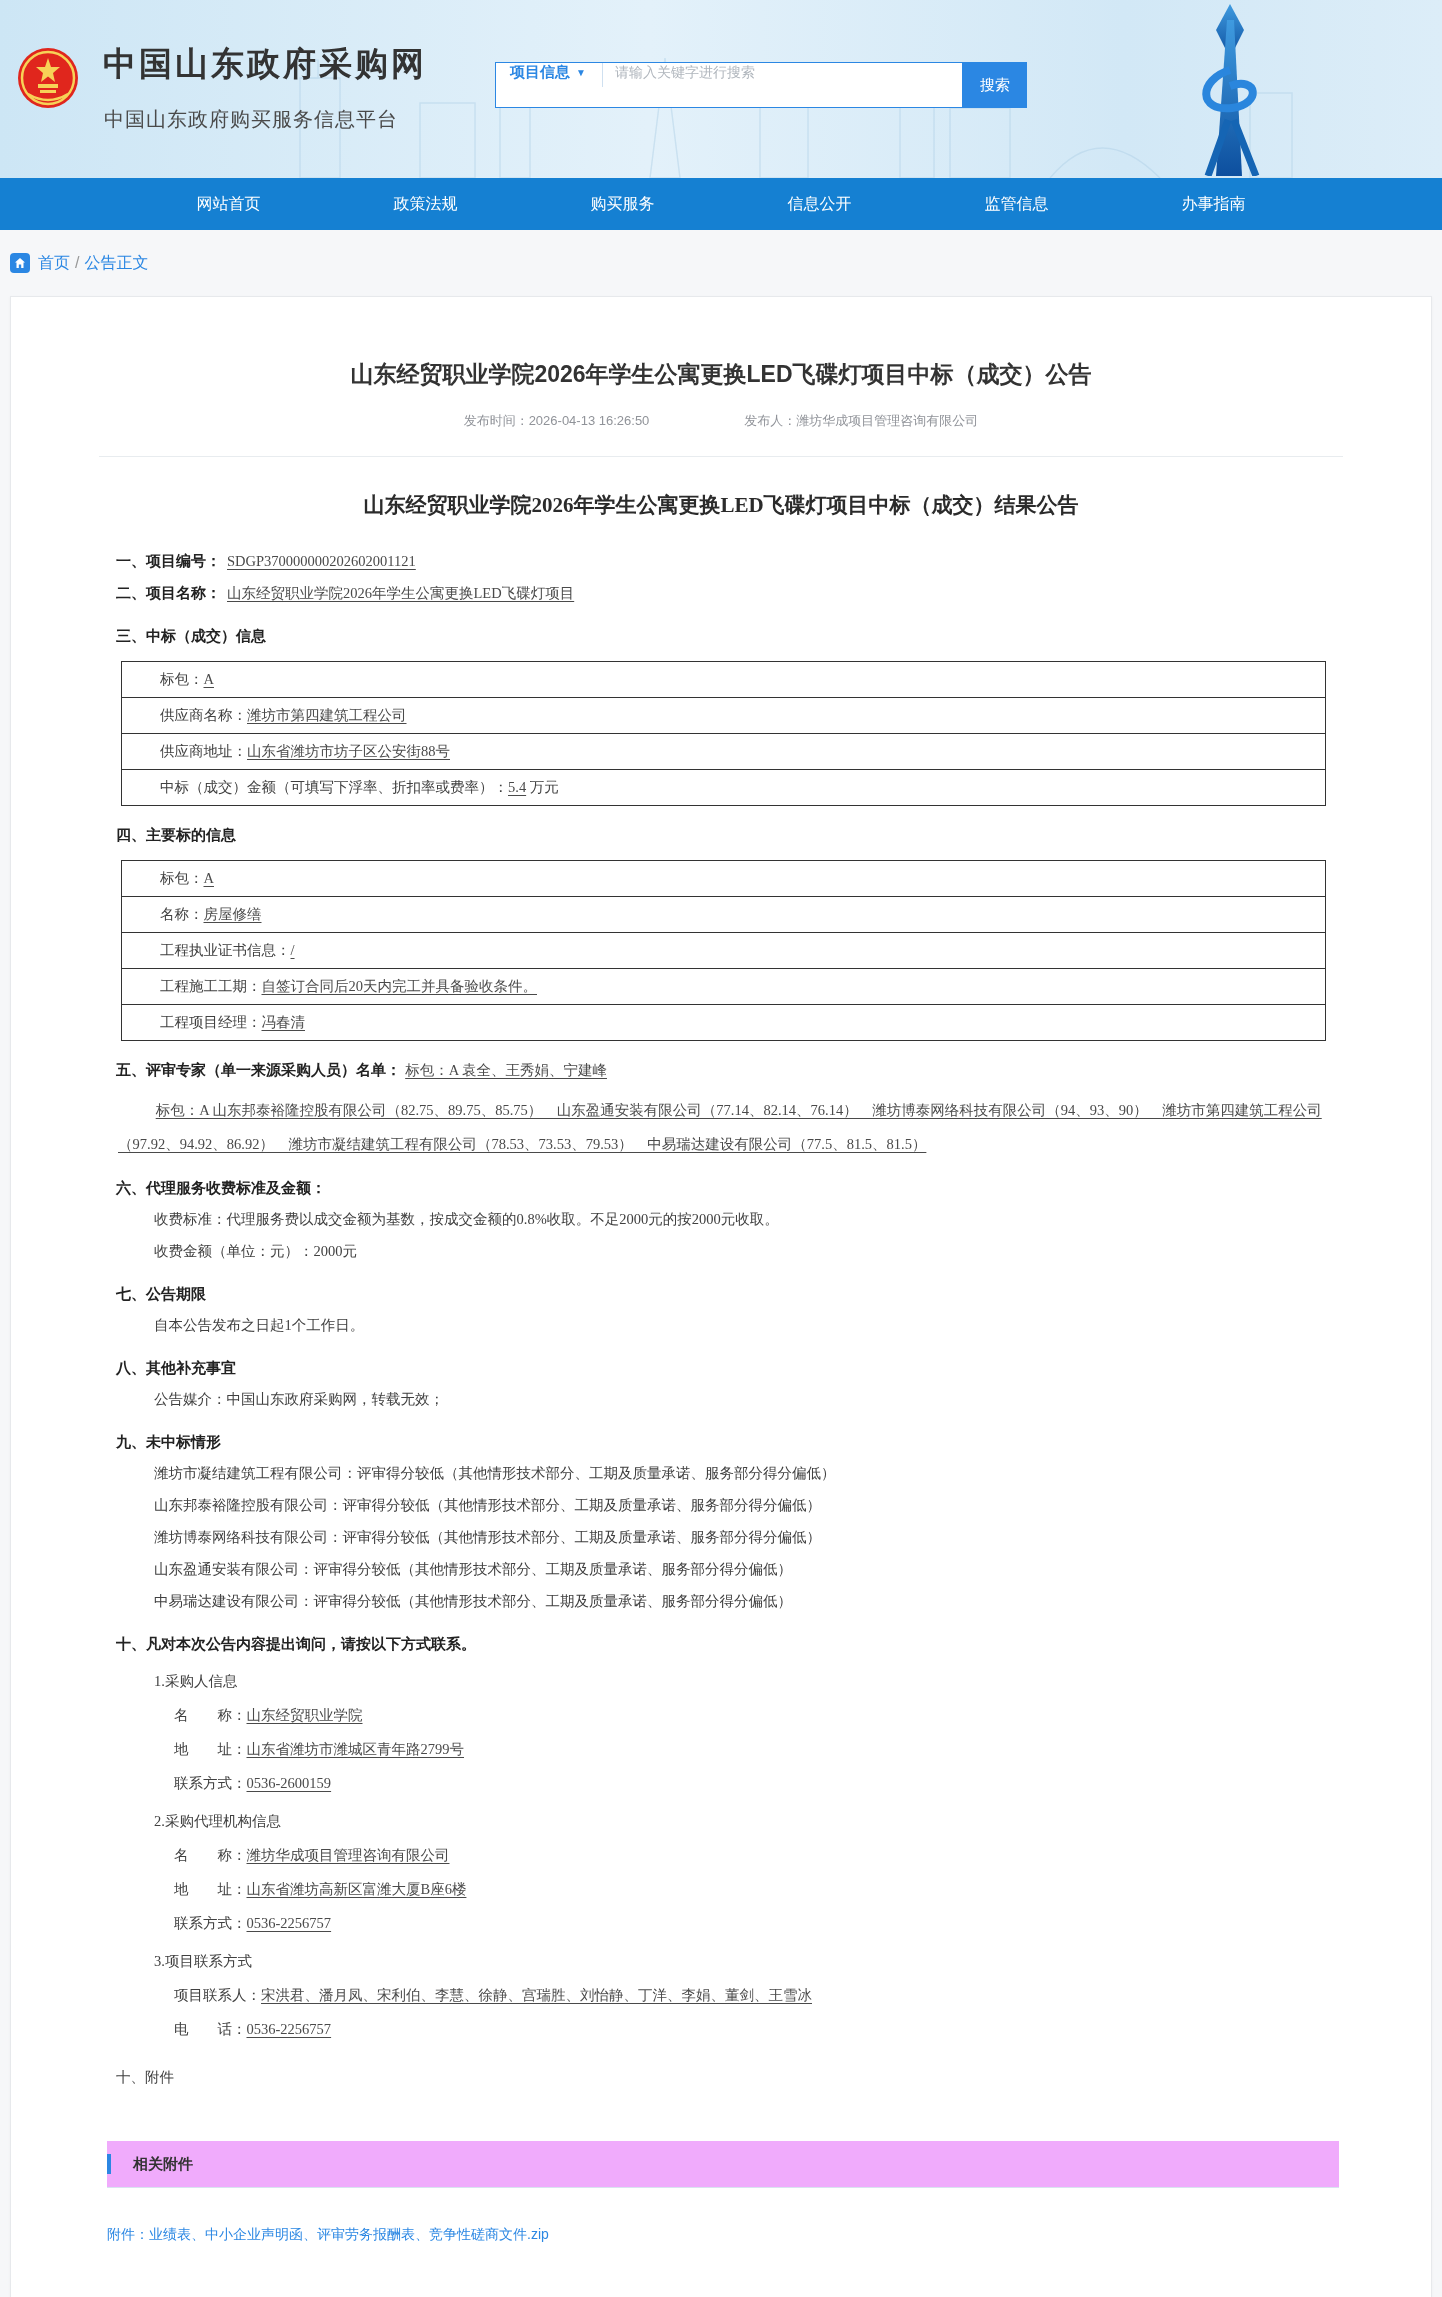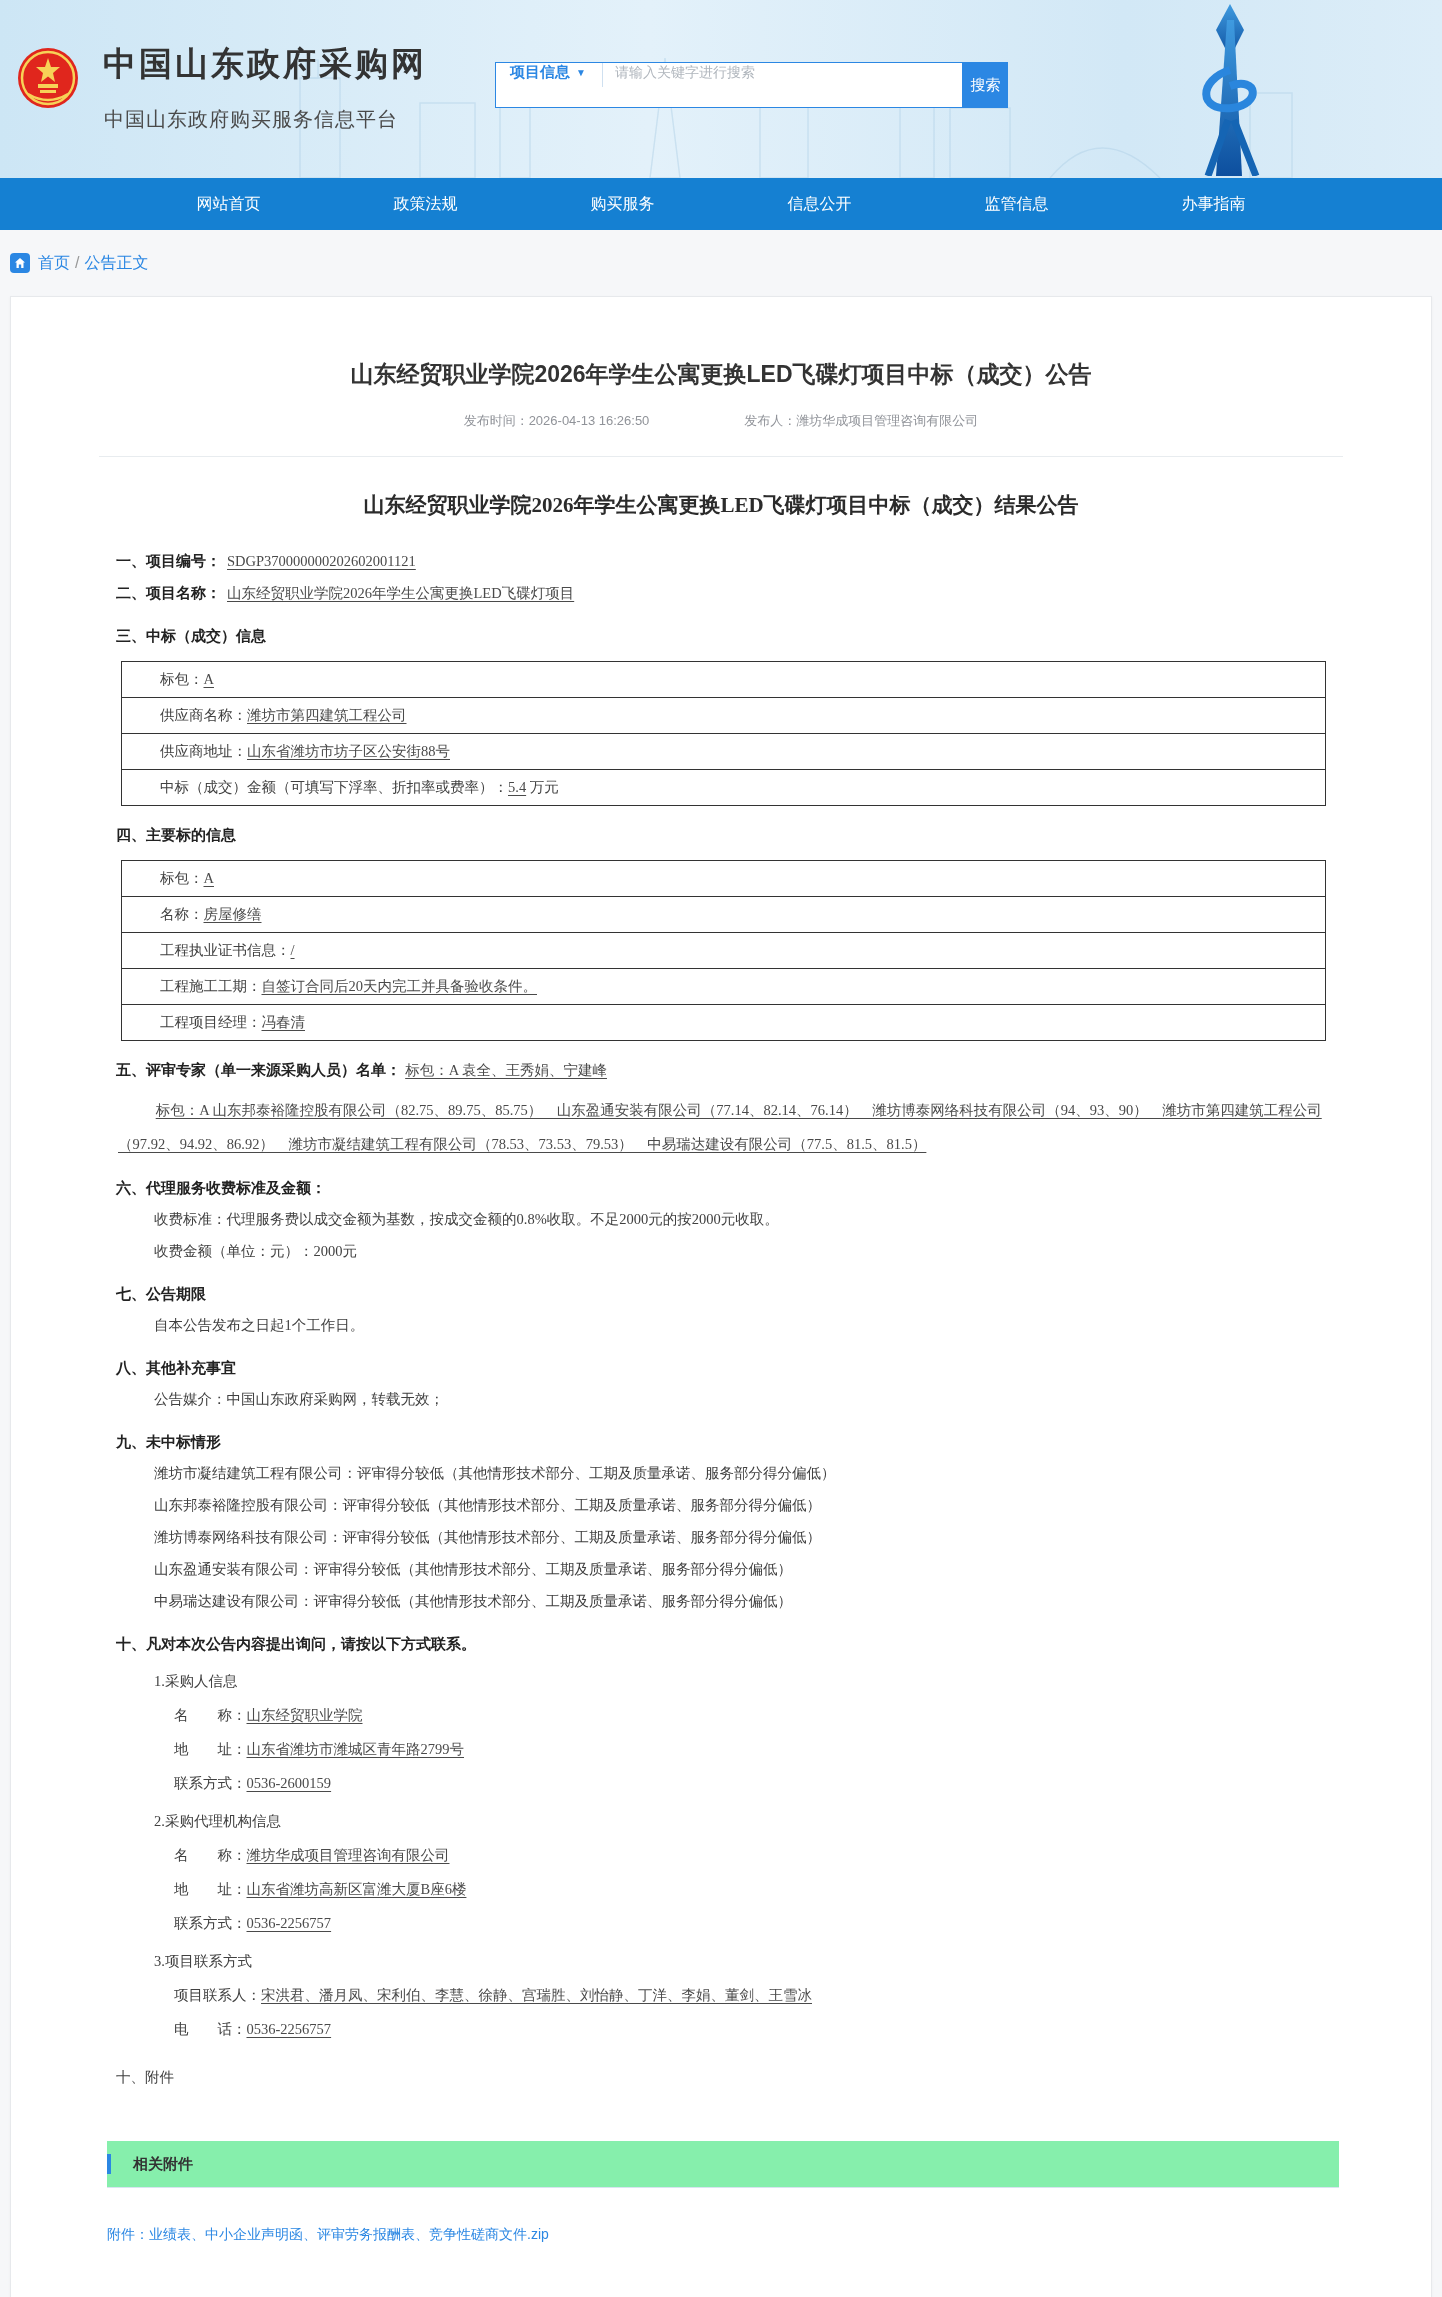--- a/index.html
+++ b/index.html
@@ -10,21 +10,21 @@
   .emblem{position:absolute;left:16px;top:44px;}
   .site-title{position:absolute;left:103px;top:42px;font-size:33px;font-weight:bold;color:#333;letter-spacing:3px;}
   .site-sub{position:absolute;left:104px;top:106px;font-size:20px;color:#4a4a4a;letter-spacing:1px;}
   .search{position:absolute;left:495px;top:62px;height:46px;display:flex;}
   .search-box{width:468px;background:#fff;border:1px solid #2b87e3;box-sizing:border-box;display:flex;align-items:flex-start;}
   .search-cat{color:#2b87e3;font-size:15px;font-weight:bold;padding:0 6px 0 14px;display:flex;align-items:center;gap:6px;cursor:pointer;white-space:nowrap;}
   .caret{font-size:10px;}
   .search-divider{width:1px;height:24px;background:#cfe0f0;margin:0 10px;}
   .search-input{border:none;outline:none;flex:1;font-size:14px;color:#333;background:transparent;}
   .search-input::placeholder{color:#b0b6bd;}
-  .search-btn{width:45px;border:none;background:#2b87e3;color:#fff;font-size:15px;cursor:pointer;font-family:Liberation Mono, monospace;}
+  .search-btn{width:64px;border:none;background:#2b87e3;color:#fff;font-size:15px;cursor:pointer;font-family:Liberation Mono, monospace;}
   .tower{position:absolute;left:1158px;top:0;}
   
   .navbar{height:44px;background:#1580d2;display:flex;align-items:center;padding:4px 130px;}
   .nav-item{flex:1;text-align:center;color:#fff;font-size:16px;cursor:pointer;}
   
   .breadcrumb{height:66px;display:flex;align-items:center;padding-left:10px;font-size:16px;}
   .bc-icon{width:20px;height:20px;background:#2b87e3;border-radius:4px;display:inline-flex;align-items:center;justify-content:center;cursor:pointer;}
   .bc-home{color:#2b87e3;margin-left:8px;text-decoration:none;cursor:pointer;}
   .bc-sep{color:#999;margin:0 5px;}
   .bc-cur{color:#2b87e3;}
@@ -40,21 +40,21 @@
   .h{font-family:"Liberation Sans",sans-serif;font-weight:bold;color:#222;font-size:15px;line-height:30px;margin-top:12px;}
   .h .v{font-family:"Liberation Serif",serif;font-weight:normal;font-size:14.5px;color:#4a4a4a;}
   .v{text-decoration:underline;text-underline-offset:3px;color:#4a4a4a;}
   .tbl{width:1205px;border-collapse:collapse;margin:10px 0 14px 5px;border:1px solid #333;}
   .tbl td{border:1px solid #333;height:35px;padding:0 0 0 38px;font-size:14.5px;color:#404040;}
   .scores{margin-left:2px;margin-top:8px;line-height:34px;text-indent:2.6em;}
   .sub{margin-left:38px;line-height:32px;}
   .g{margin-left:38px;line-height:32px;margin-top:6px;}
   .crow{margin-left:58px;line-height:32px;margin-top:2px;}
   .s11{margin-top:16px;line-height:32px;color:#404040;}
-  .attach-bar{margin:48px 92px 0 96px;height:46px;background:#86efac;border-bottom:1px solid #d8e4ef;display:flex;align-items:center;}
+  .attach-bar{margin:48px 92px 0 96px;height:46px;background:#f0abfc;border-bottom:1px solid #d8e4ef;display:flex;align-items:center;}
   .attach-mark{width:4px;height:20px;background:#2b87e3;}
   .attach-title{margin-left:22px;font-size:15px;font-weight:bold;color:#333;}
   .attach-link{display:block;margin:38px 0 0 96px;color:#2b87e3;font-size:14px;text-decoration:none;cursor:pointer;}
 </style>
 </head>
 <body>
 
 <div class="header">
   <svg class="skyline" width="1442" height="130" viewBox="0 0 1442 130">
     <g fill="none" stroke="#aecfe6" stroke-width="1.5">

